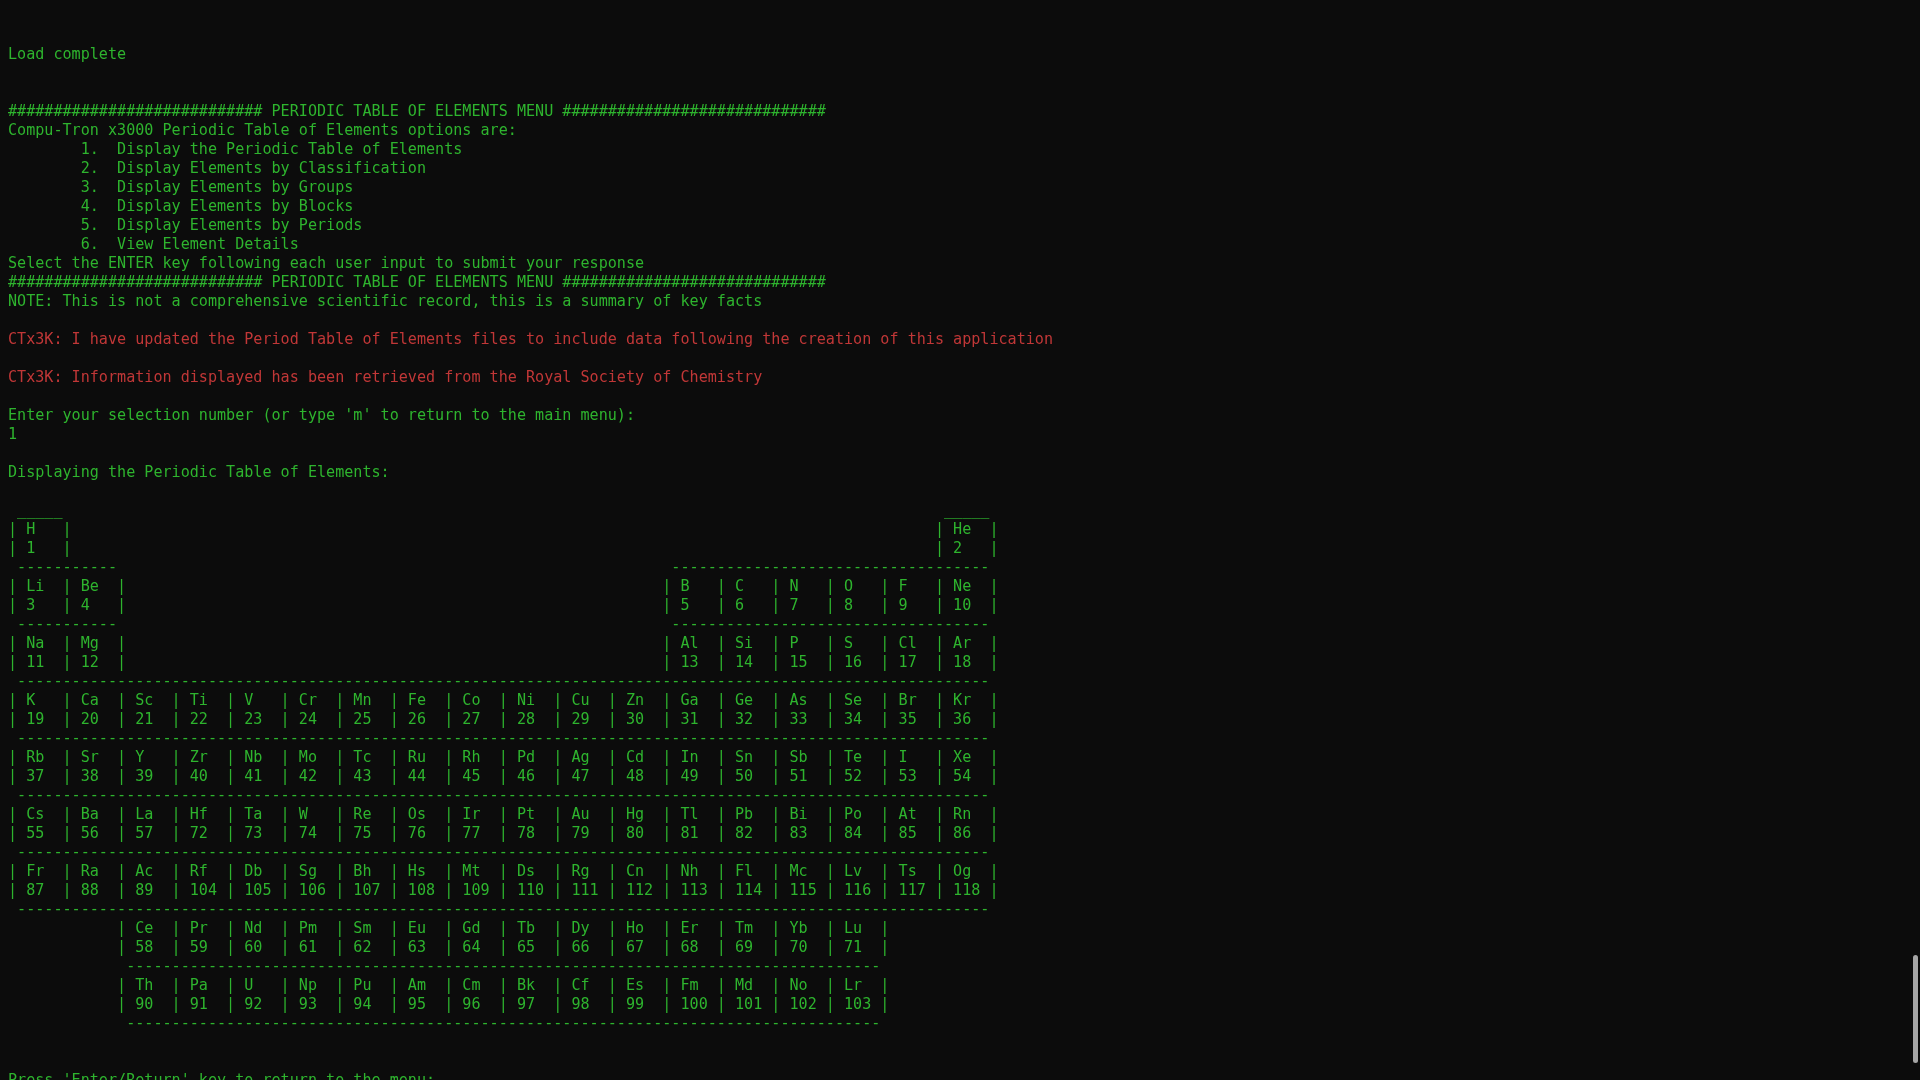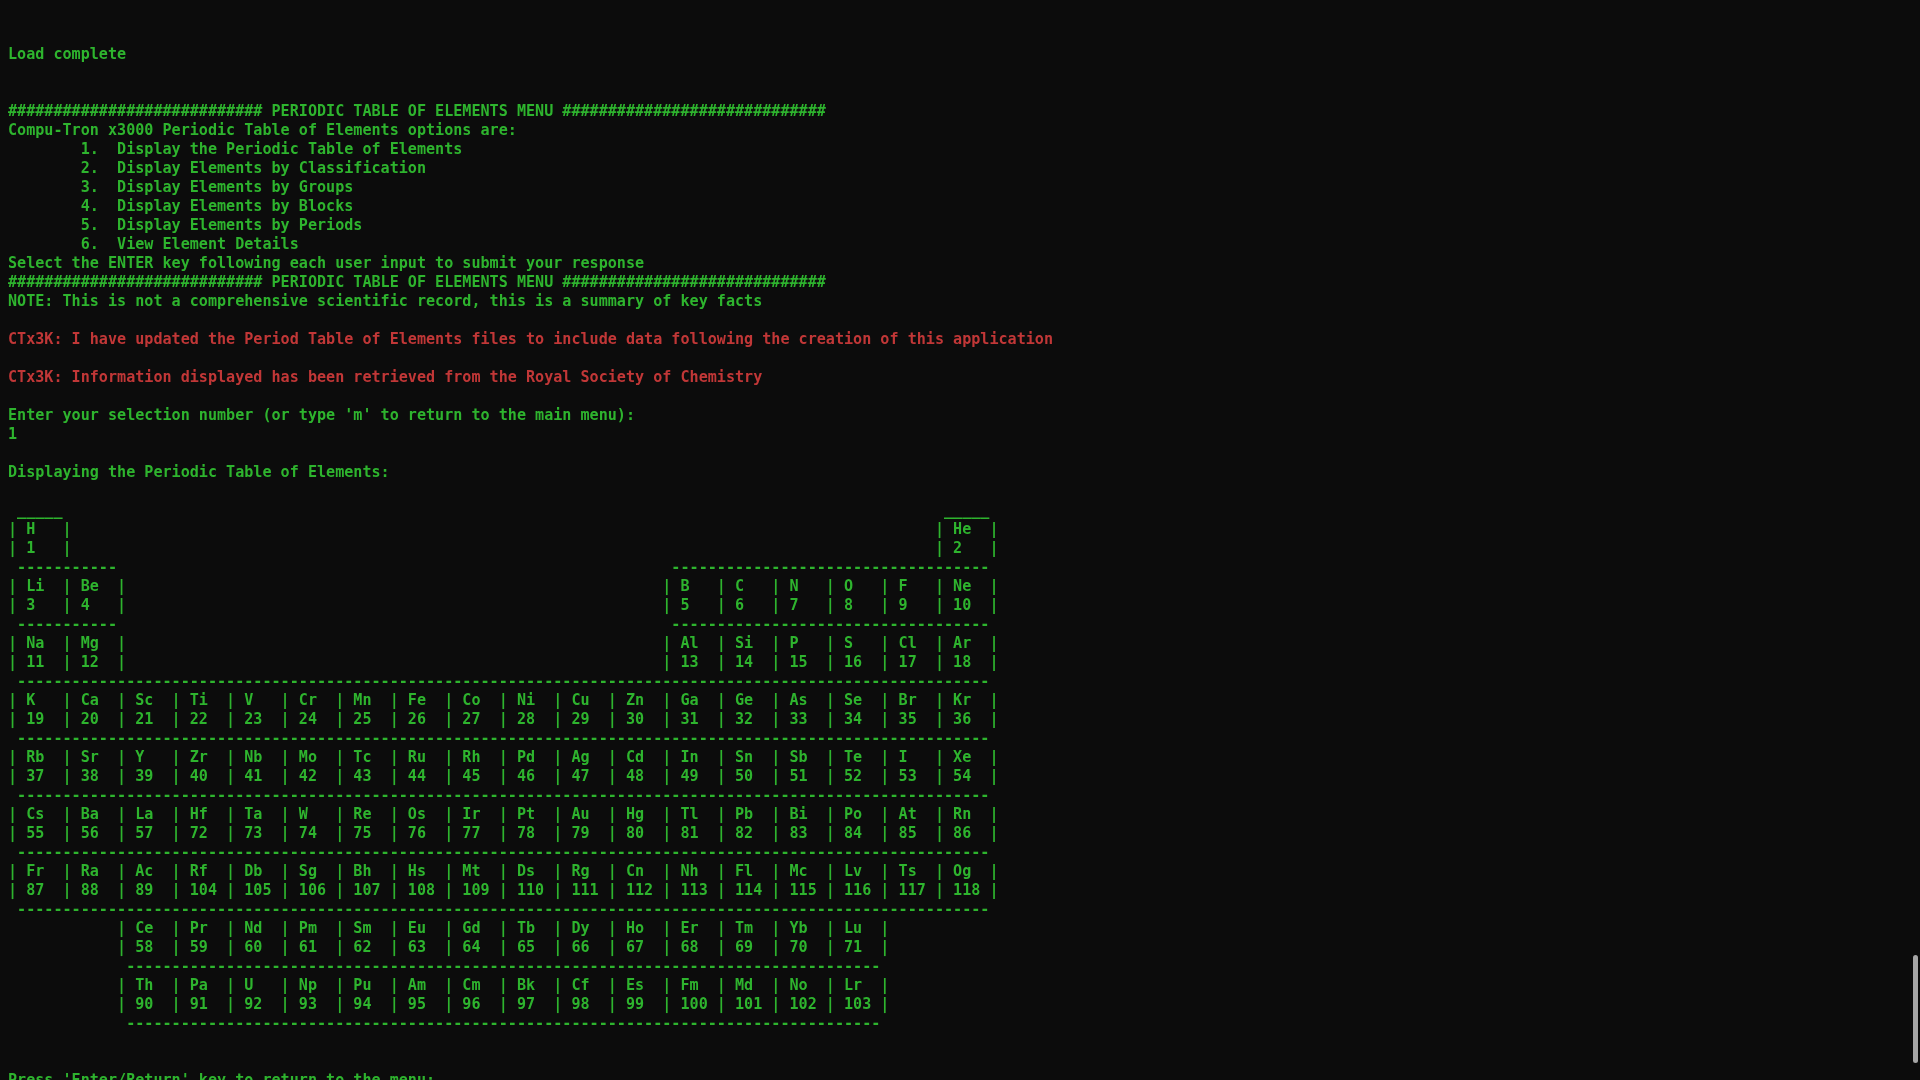--- a/index.html
+++ b/index.html
@@ -16,21 +16,20 @@
     padding: 7px 0 0 8px;
     font-family: "DejaVu Sans Mono", "Liberation Mono", monospace;
     font-size: 15.1px;
     line-height: 19px;
     white-space: pre;
     color: var(--green, #2eb42e);
     box-sizing: border-box;
   }
   .line {
     min-height: 19px;
-    font-weight: bold;
   }
   .line.red { color: var(--red, #c13737); }
   .scrollbar-thumb {
     position: absolute;
     right: 2px;
     top: 955px;
     width: 5px;
     height: 108px;
     border-radius: 3px;
     background: var(--scrollbar, #a6a6a6);

